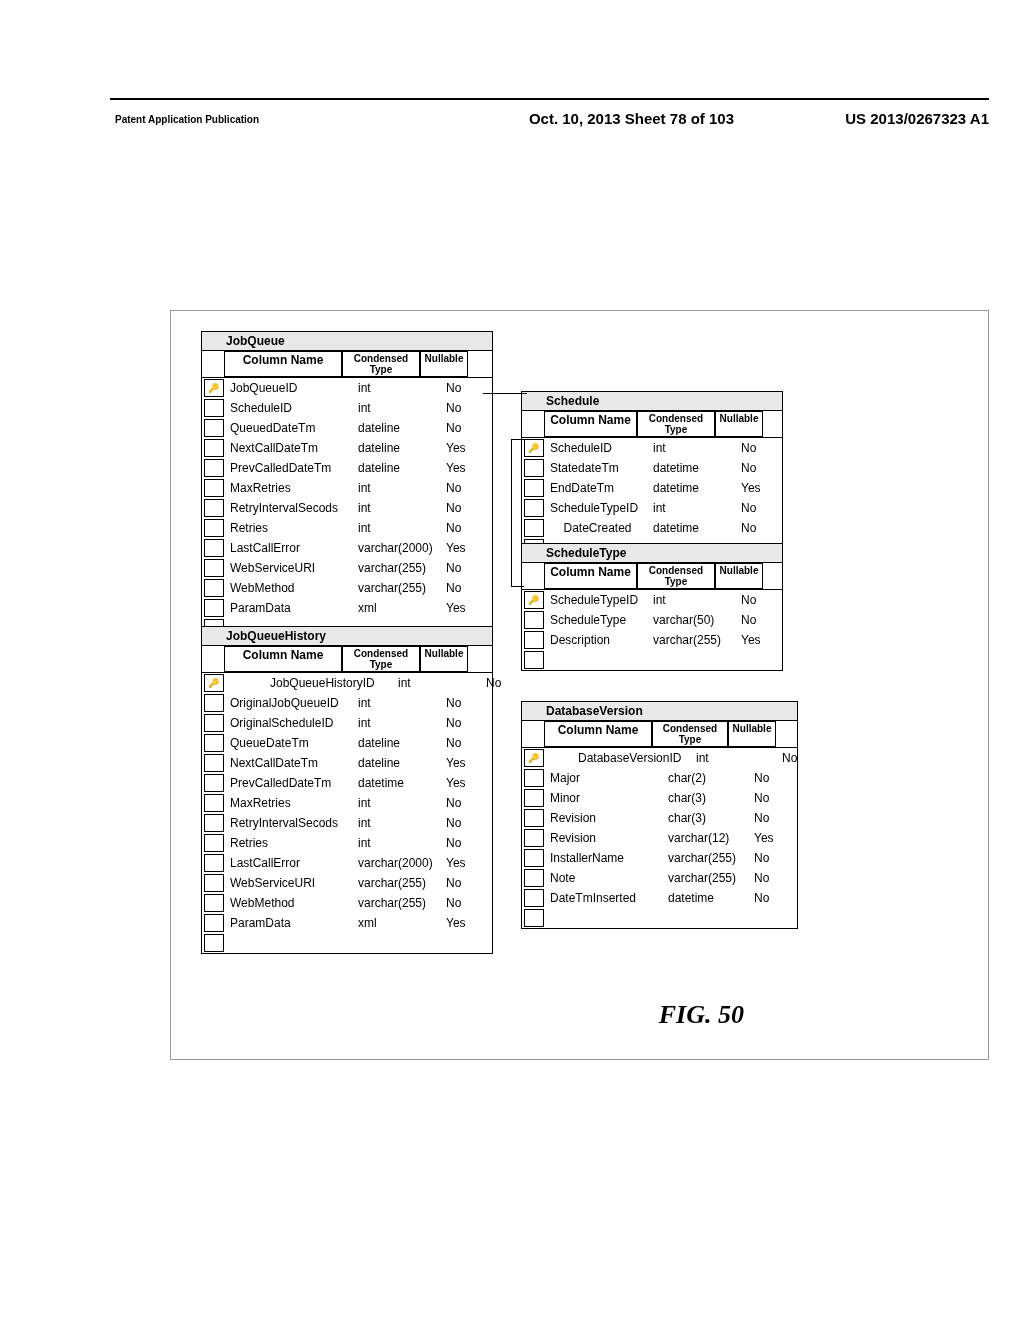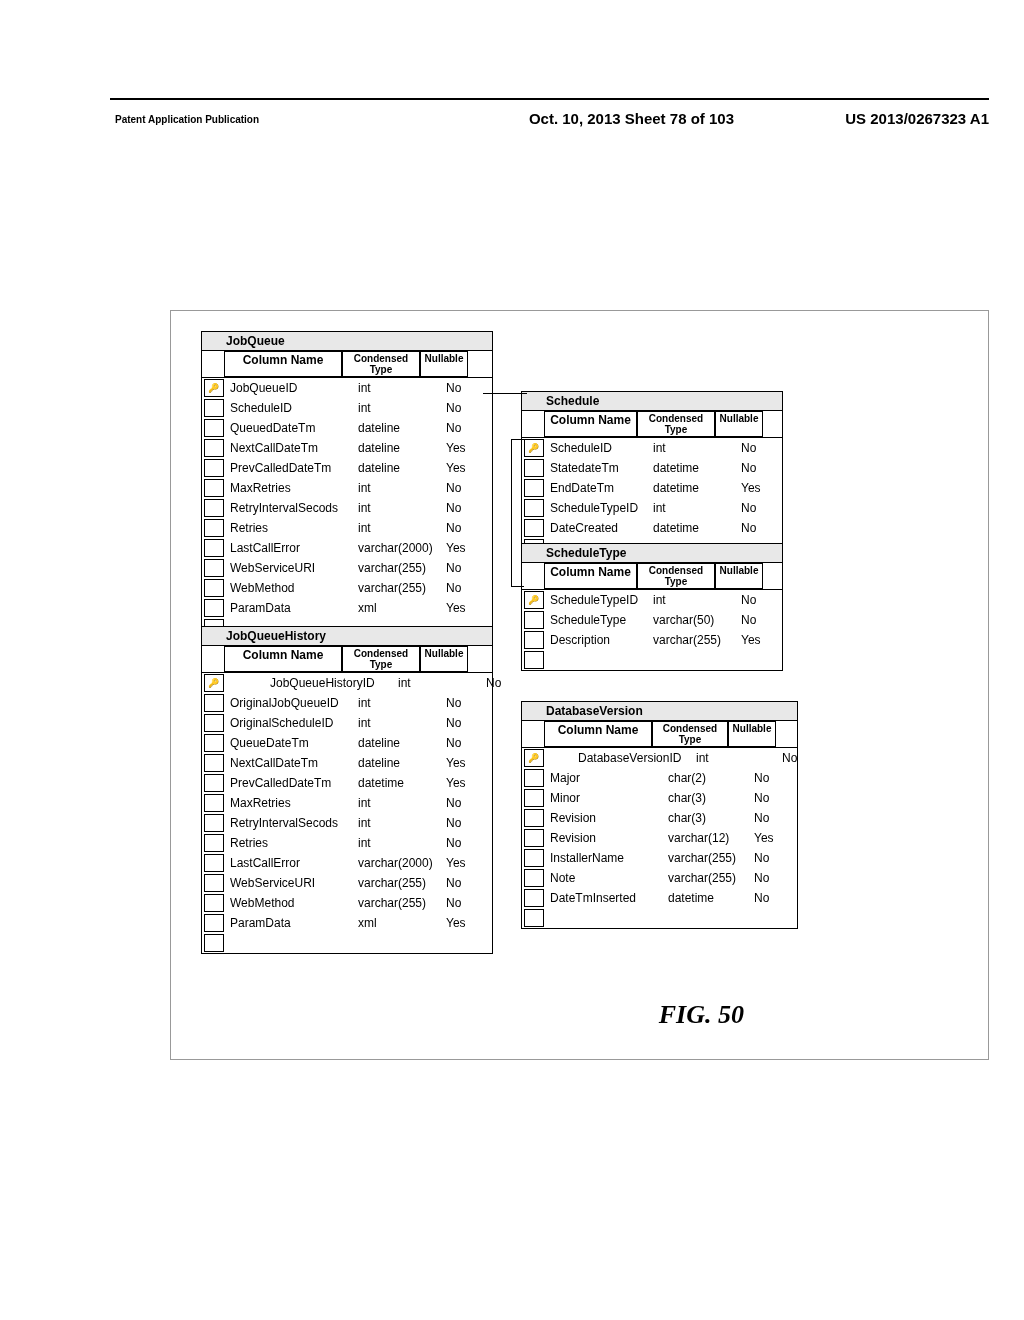--- a/index.html
+++ b/index.html
@@ -343,21 +343,21 @@
           <div class="db-null-col" style="width:50px;">Yes</div>
         </div>
         <div class="db-row">
           <div class="db-icon-col"></div>
           <div class="db-name-col" style="width:95px;">ScheduleTypeID</div>
           <div class="db-type-col" style="width:80px;">int</div>
           <div class="db-null-col" style="width:50px;">No</div>
         </div>
         <div class="db-row">
           <div class="db-icon-col"></div>
-          <div class="db-name-col" style="width:95px;">DateCreated</div>
+          <div class="db-name-col" style="width:95px;text-align:center;">DateCreated</div>
           <div class="db-type-col" style="width:80px;">datetime</div>
           <div class="db-null-col" style="width:50px;">No</div>
         </div>
         <div class="db-row">
           <div class="db-icon-col"></div>
         </div>
       </div>
     </div>
   <div class="db-table" id="tbl-scheduletype" style="left:350px; top:232px; width:260px;">
       <div class="db-table-title">ScheduleType</div>

